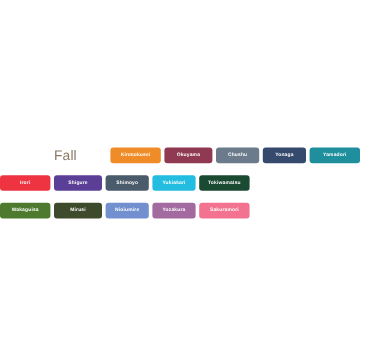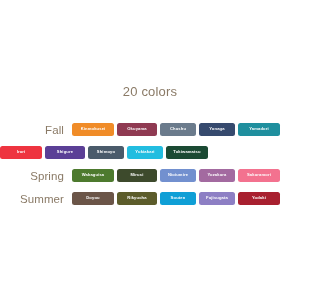--- a/index.html
+++ b/index.html
@@ -33,20 +33,21 @@
   .rows {
     position: absolute;
     top: 118px;
     left: 0;
     width: 300px;
   }
   .palette-row {
     display: flex;
     align-items: center;
     height: 23px;
+    justify-content: space-between;
   }
   .row-label {
     width: 72px;
     text-align: right;
     padding-right: 8px;
     box-sizing: border-box;
     font-size: 11.5px;
     color: #8a7a66;
     letter-spacing: 0.1px;
     white-space: nowrap;
@@ -72,21 +73,20 @@
     letter-spacing: 0.15px;
     white-space: nowrap;
     line-height: 1;
   }
 </style>
 </head>
 <body>
 
 <div class="figure">
 
-  <div class="chart-title">20 colors</div>
 
   <div class="rows">
       <div class="palette-row">
         <div class="row-label">Fall</div>
         <div class="swatches">
           <div class="swatch" style="background: rgb(240, 140, 40); width: 42px;">
             <span class="swatch-label" style="color: rgb(255, 255, 255);">Kinmokusei</span>
           </div>
           <div class="swatch" style="background: rgb(143, 58, 82); width: 40px;">
             <span class="swatch-label" style="color: rgb(255, 255, 255);">Okuyama</span>
@@ -115,54 +115,33 @@
           </div>
           <div class="swatch" style="background: rgb(34, 189, 224); width: 36px;">
             <span class="swatch-label" style="color: rgb(255, 255, 255);">Yukiakari</span>
           </div>
           <div class="swatch" style="background: rgb(27, 74, 51); width: 42px;">
             <span class="swatch-label" style="color: rgb(255, 255, 255);">Tokiwamatsu</span>
           </div>
         </div>
       </div>
       <div class="palette-row">
-        <div class="row-label">Spring</div>
         <div class="swatches">
           <div class="swatch" style="background: rgb(77, 122, 46); width: 42px;">
             <span class="swatch-label" style="color: rgb(255, 255, 255);">Wakaguisa</span>
           </div>
           <div class="swatch" style="background: rgb(61, 74, 44); width: 40px;">
             <span class="swatch-label" style="color: rgb(255, 255, 255);">Mirusi</span>
           </div>
           <div class="swatch" style="background: rgb(114, 144, 207); width: 36px;">
             <span class="swatch-label" style="color: rgb(255, 255, 255);">Nioiumire</span>
           </div>
           <div class="swatch" style="background: rgb(163, 106, 160); width: 36px;">
             <span class="swatch-label" style="color: rgb(255, 255, 255);">Yozakura</span>
           </div>
           <div class="swatch" style="background: rgb(243, 114, 143); width: 42px;">
             <span class="swatch-label" style="color: rgb(255, 255, 255);">Sakuramori</span>
           </div>
         </div>
       </div>
-      <div class="palette-row">
-        <div class="row-label">Summer</div>
-        <div class="swatches">
-          <div class="swatch" style="background: rgb(107, 85, 72); width: 42px;">
-            <span class="swatch-label" style="color: rgb(255, 255, 255);">Doyou</span>
-          </div>
-          <div class="swatch" style="background: rgb(92, 92, 43); width: 40px;">
-            <span class="swatch-label" style="color: rgb(255, 255, 255);">Rikyucha</span>
-          </div>
-          <div class="swatch" style="background: rgb(15, 159, 214); width: 36px;">
-            <span class="swatch-label" style="color: rgb(255, 255, 255);">Souten</span>
-          </div>
-          <div class="swatch" style="background: rgb(141, 127, 196); width: 36px;">
-            <span class="swatch-label" style="color: rgb(255, 255, 255);">Fujisugata</span>
-          </div>
-          <div class="swatch" style="background: rgb(168, 32, 47); width: 42px;">
-            <span class="swatch-label" style="color: rgb(255, 255, 255);">Yodaki</span>
-          </div>
-        </div>
-      </div>
     </div>
 
 </div>
 
 </body></html>

